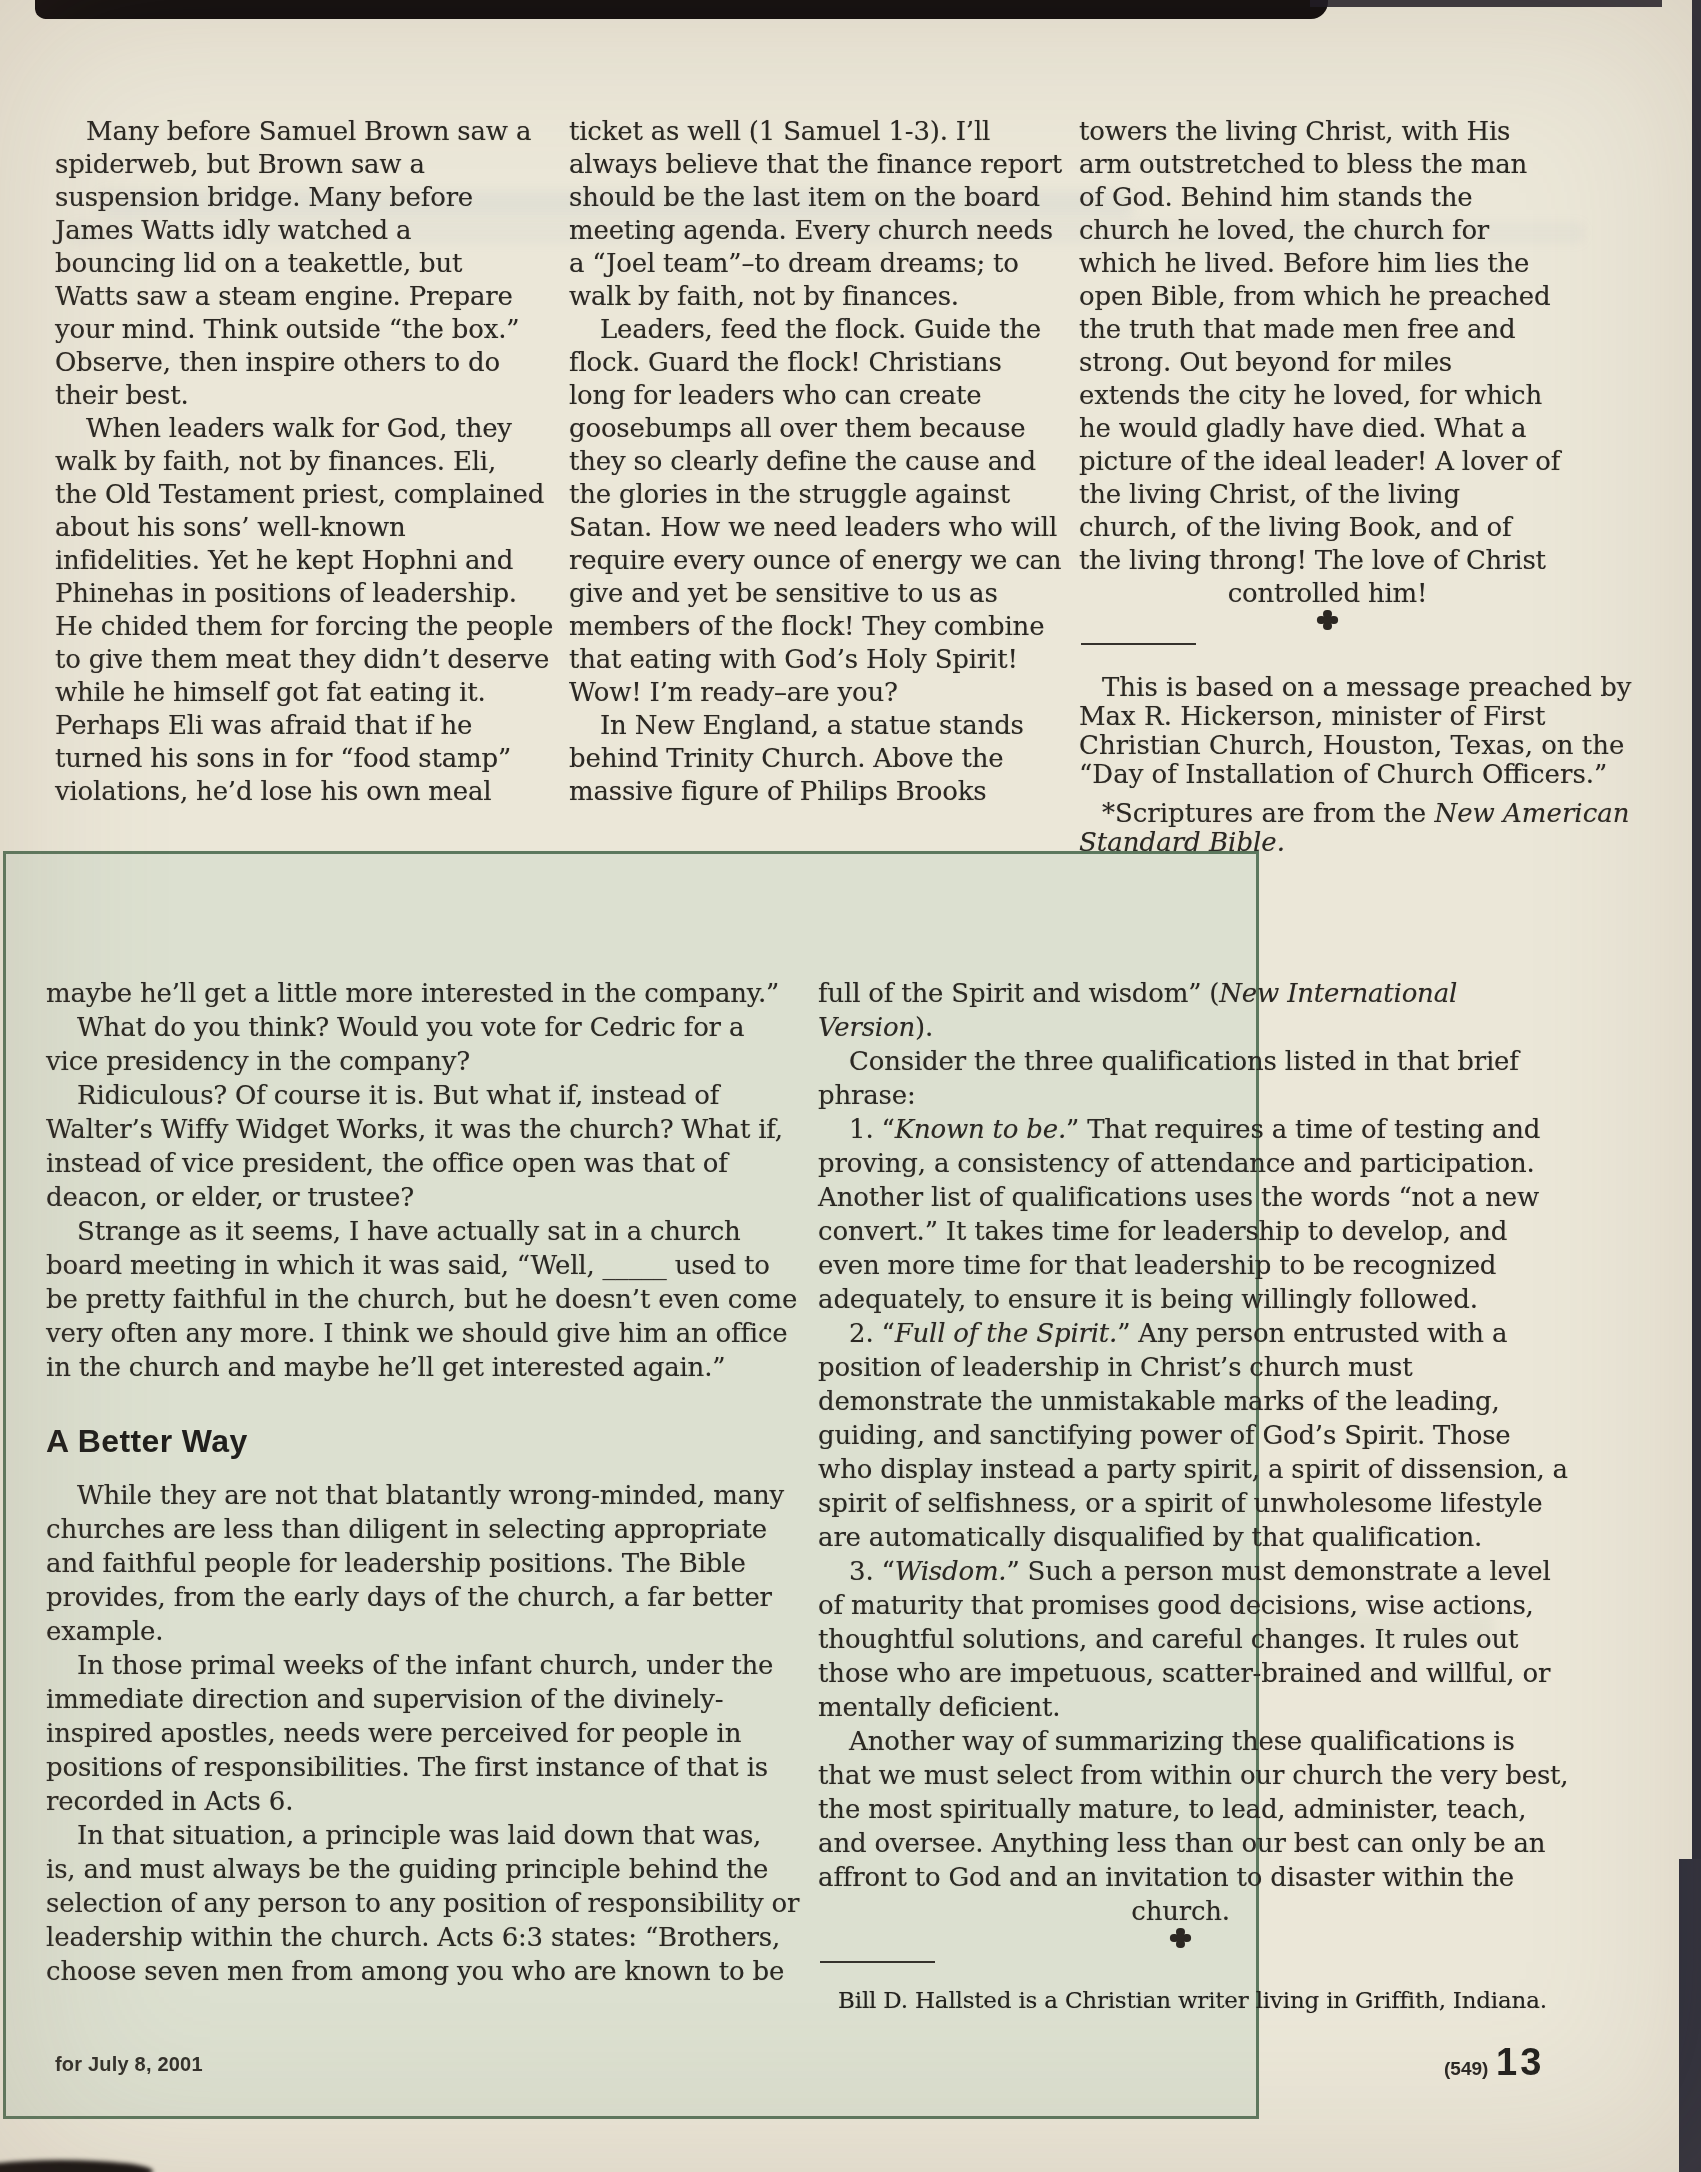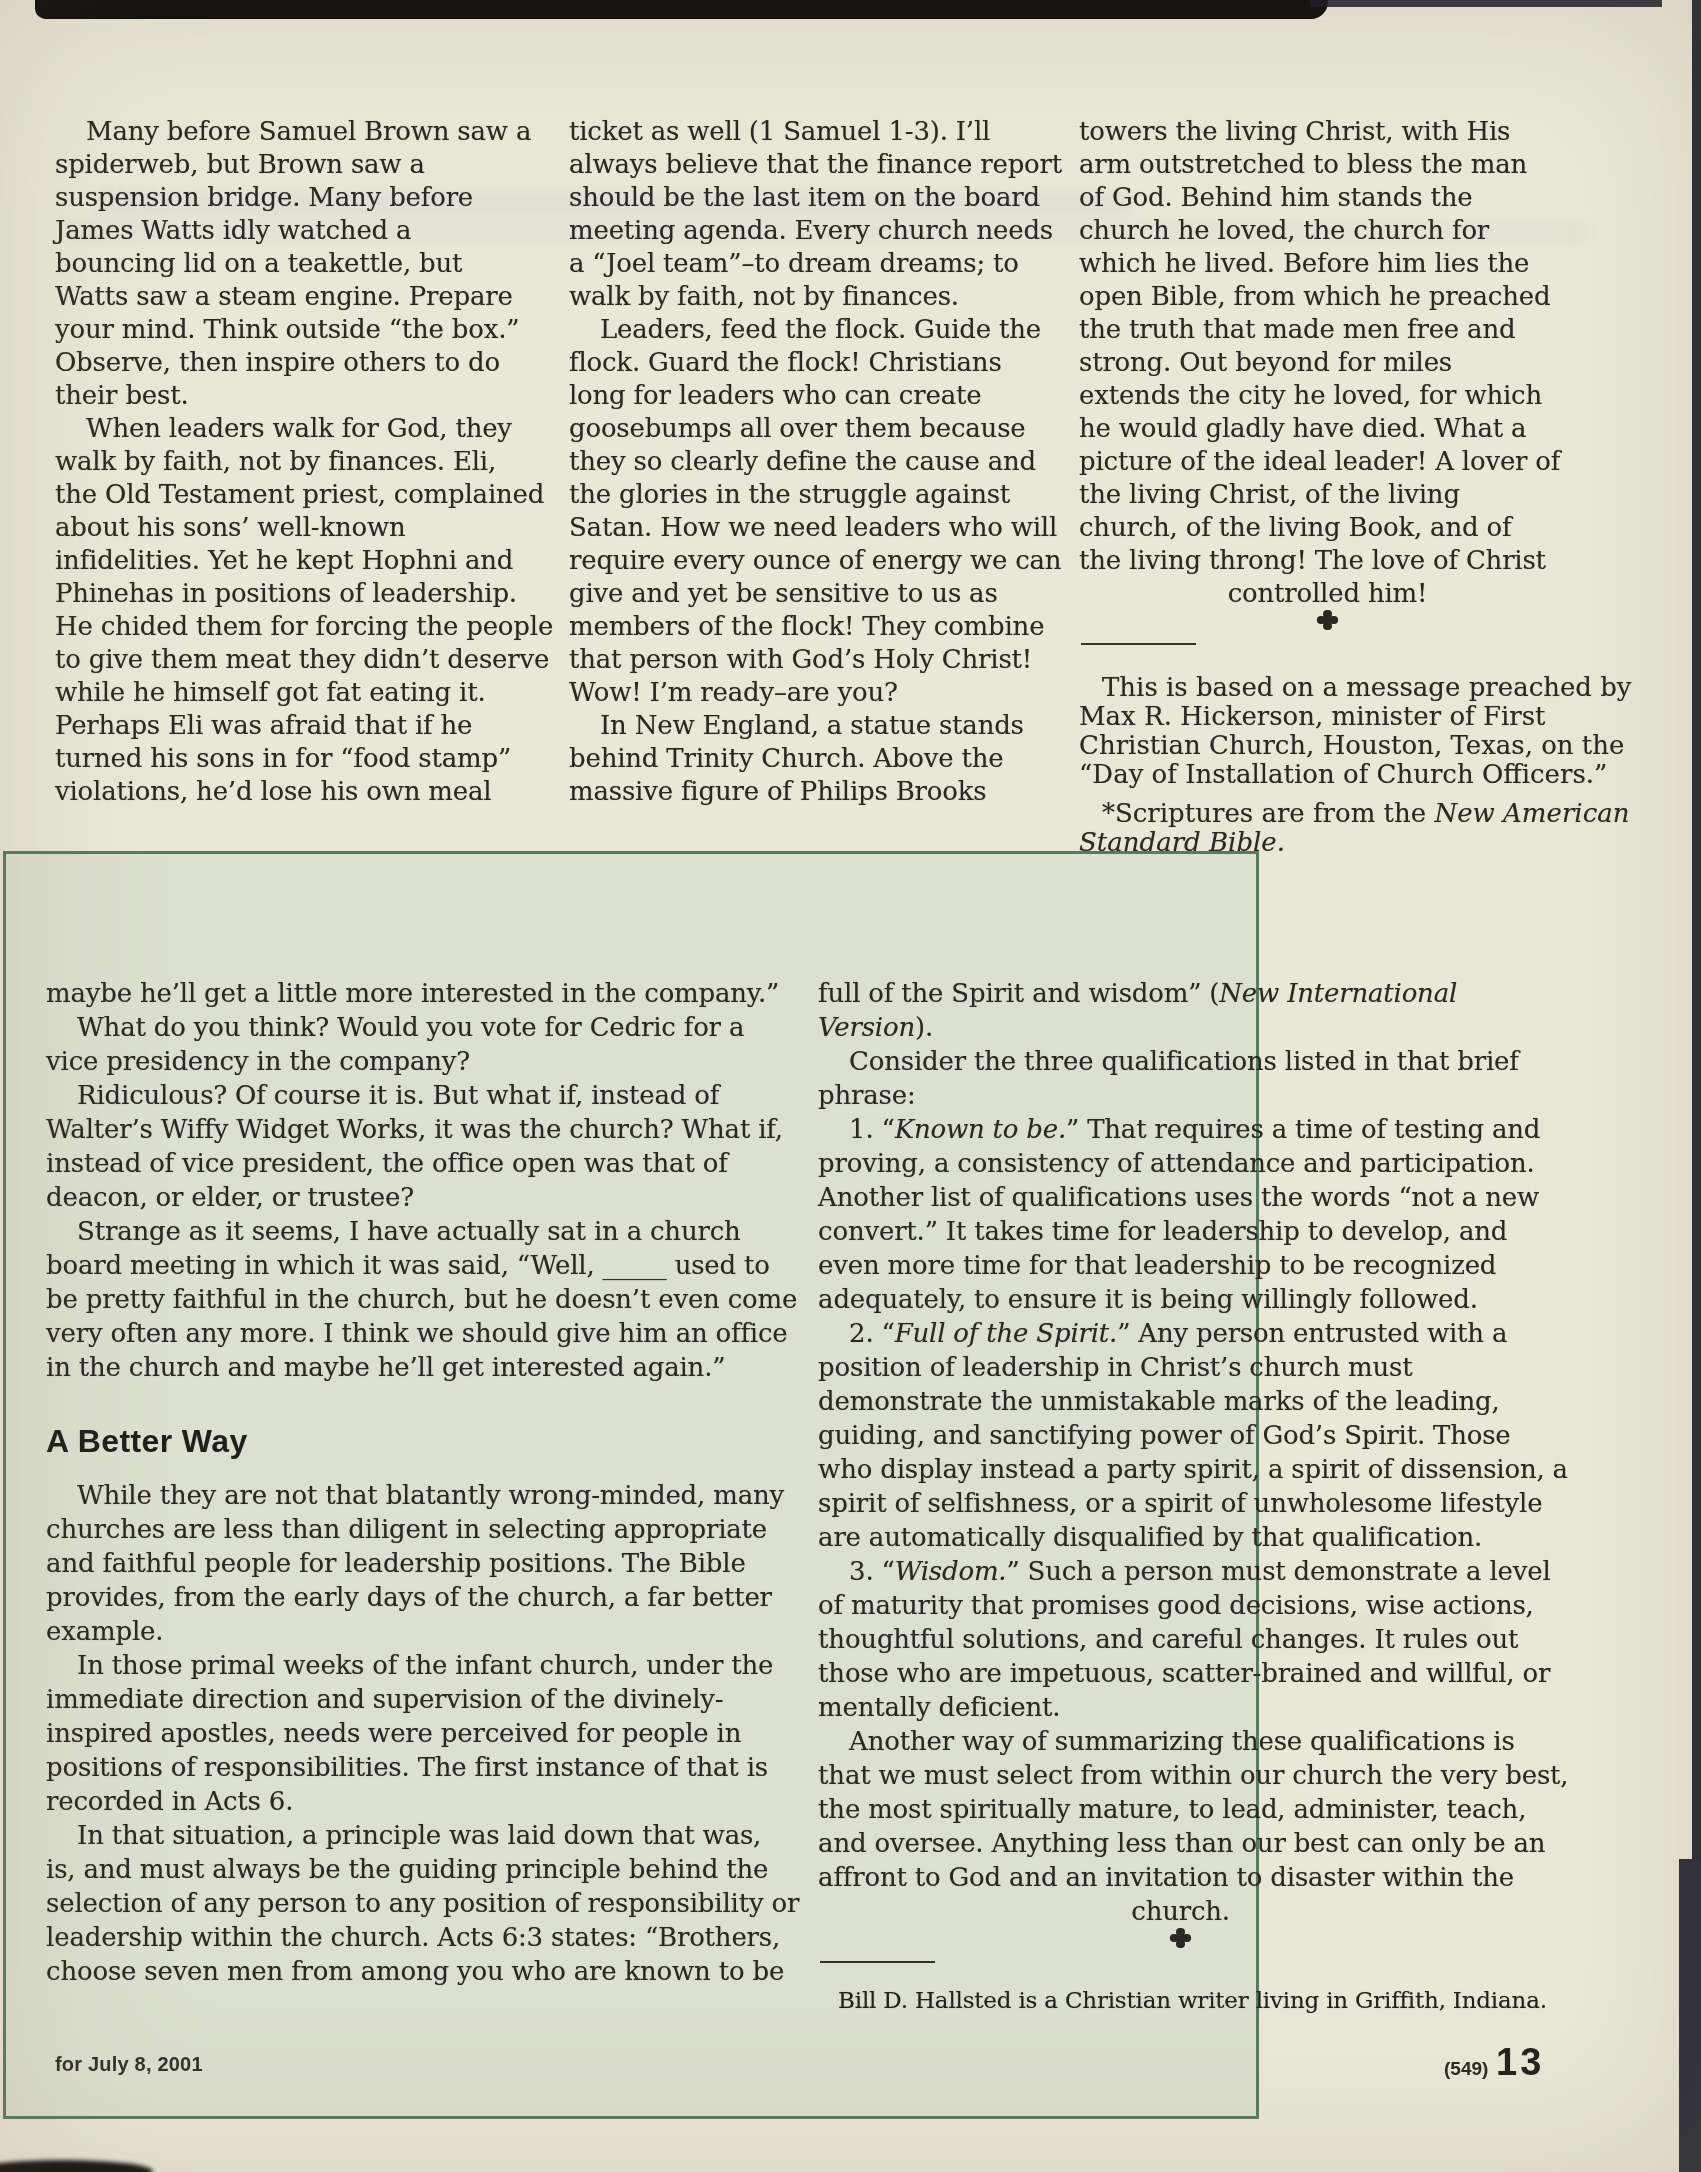--- a/index.html
+++ b/index.html
@@ -116,21 +116,21 @@
         <div class="ln">Leaders, feed the flock. Guide the</div>
         <div class="ln">flock. Guard the flock! Christians</div>
         <div class="ln">long for leaders who can create</div>
         <div class="ln">goosebumps all over them because</div>
         <div class="ln">they so clearly define the cause and</div>
         <div class="ln">the glories in the struggle against</div>
         <div class="ln">Satan. How we need leaders who will</div>
         <div class="ln">require every ounce of energy we can</div>
         <div class="ln">give and yet be sensitive to us as</div>
         <div class="ln">members of the flock! They combine</div>
-        <div class="ln">that person with God’s Holy Christ!</div>
+        <div class="ln">that eating with God’s Holy Spirit!</div>
         <div class="ln">Wow! I’m ready–are you?</div>
       </div>
       <div class="para ind">
         <div class="ln">In New England, a statue stands</div>
         <div class="ln">behind Trinity Church. Above the</div>
         <div class="ln">massive figure of Philips Brooks</div>
       </div>
     </div>
 
   <div class="col col3">

